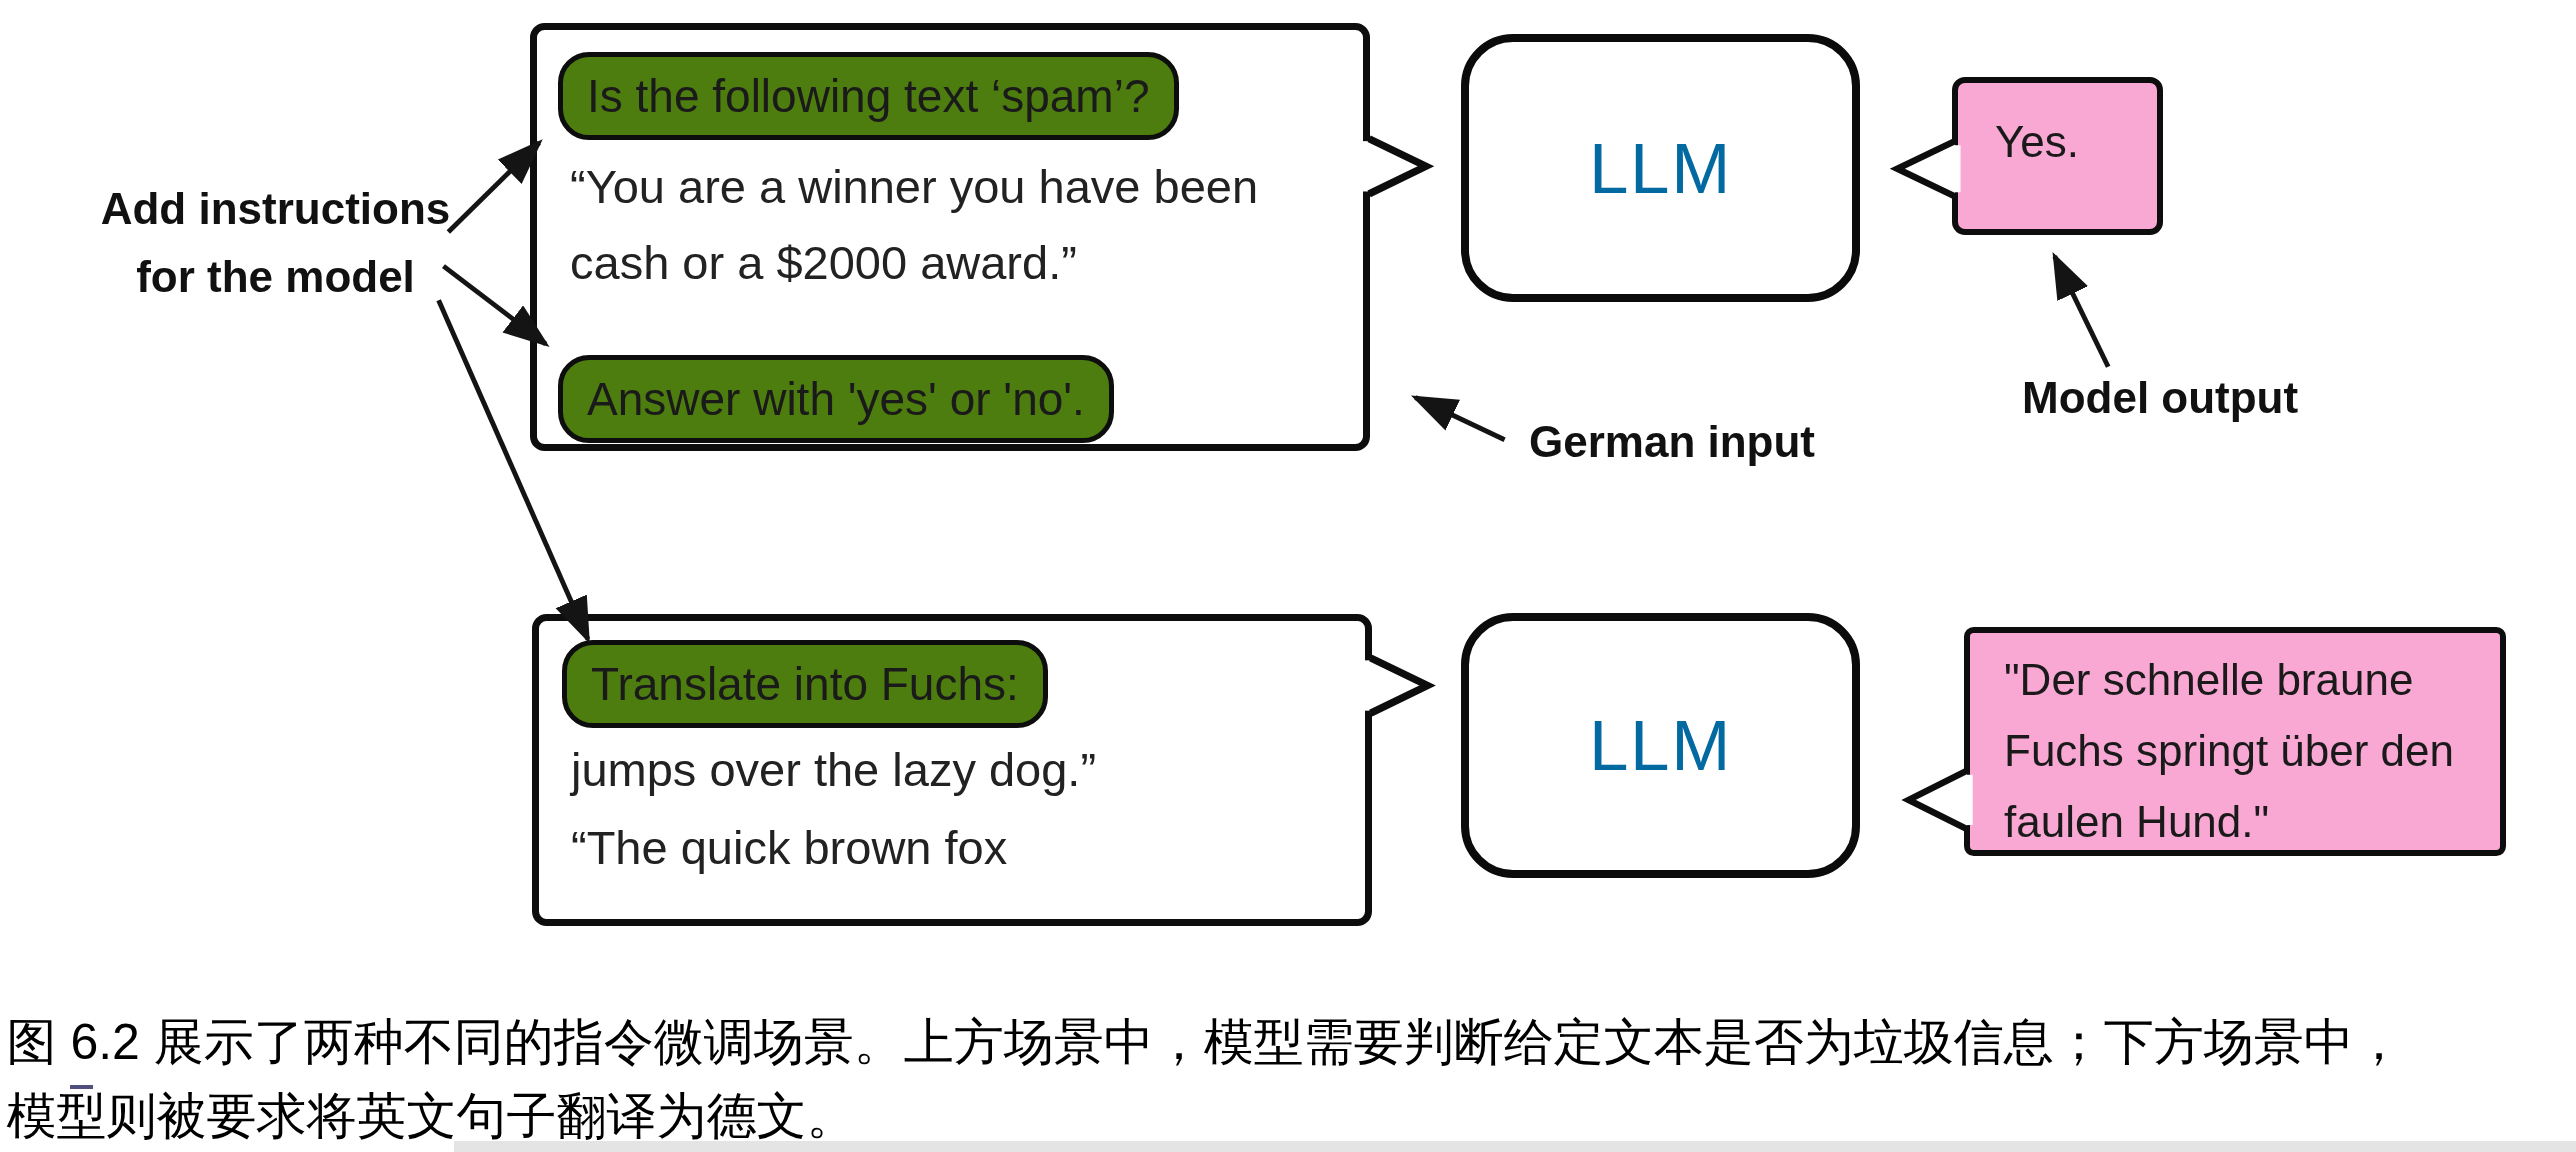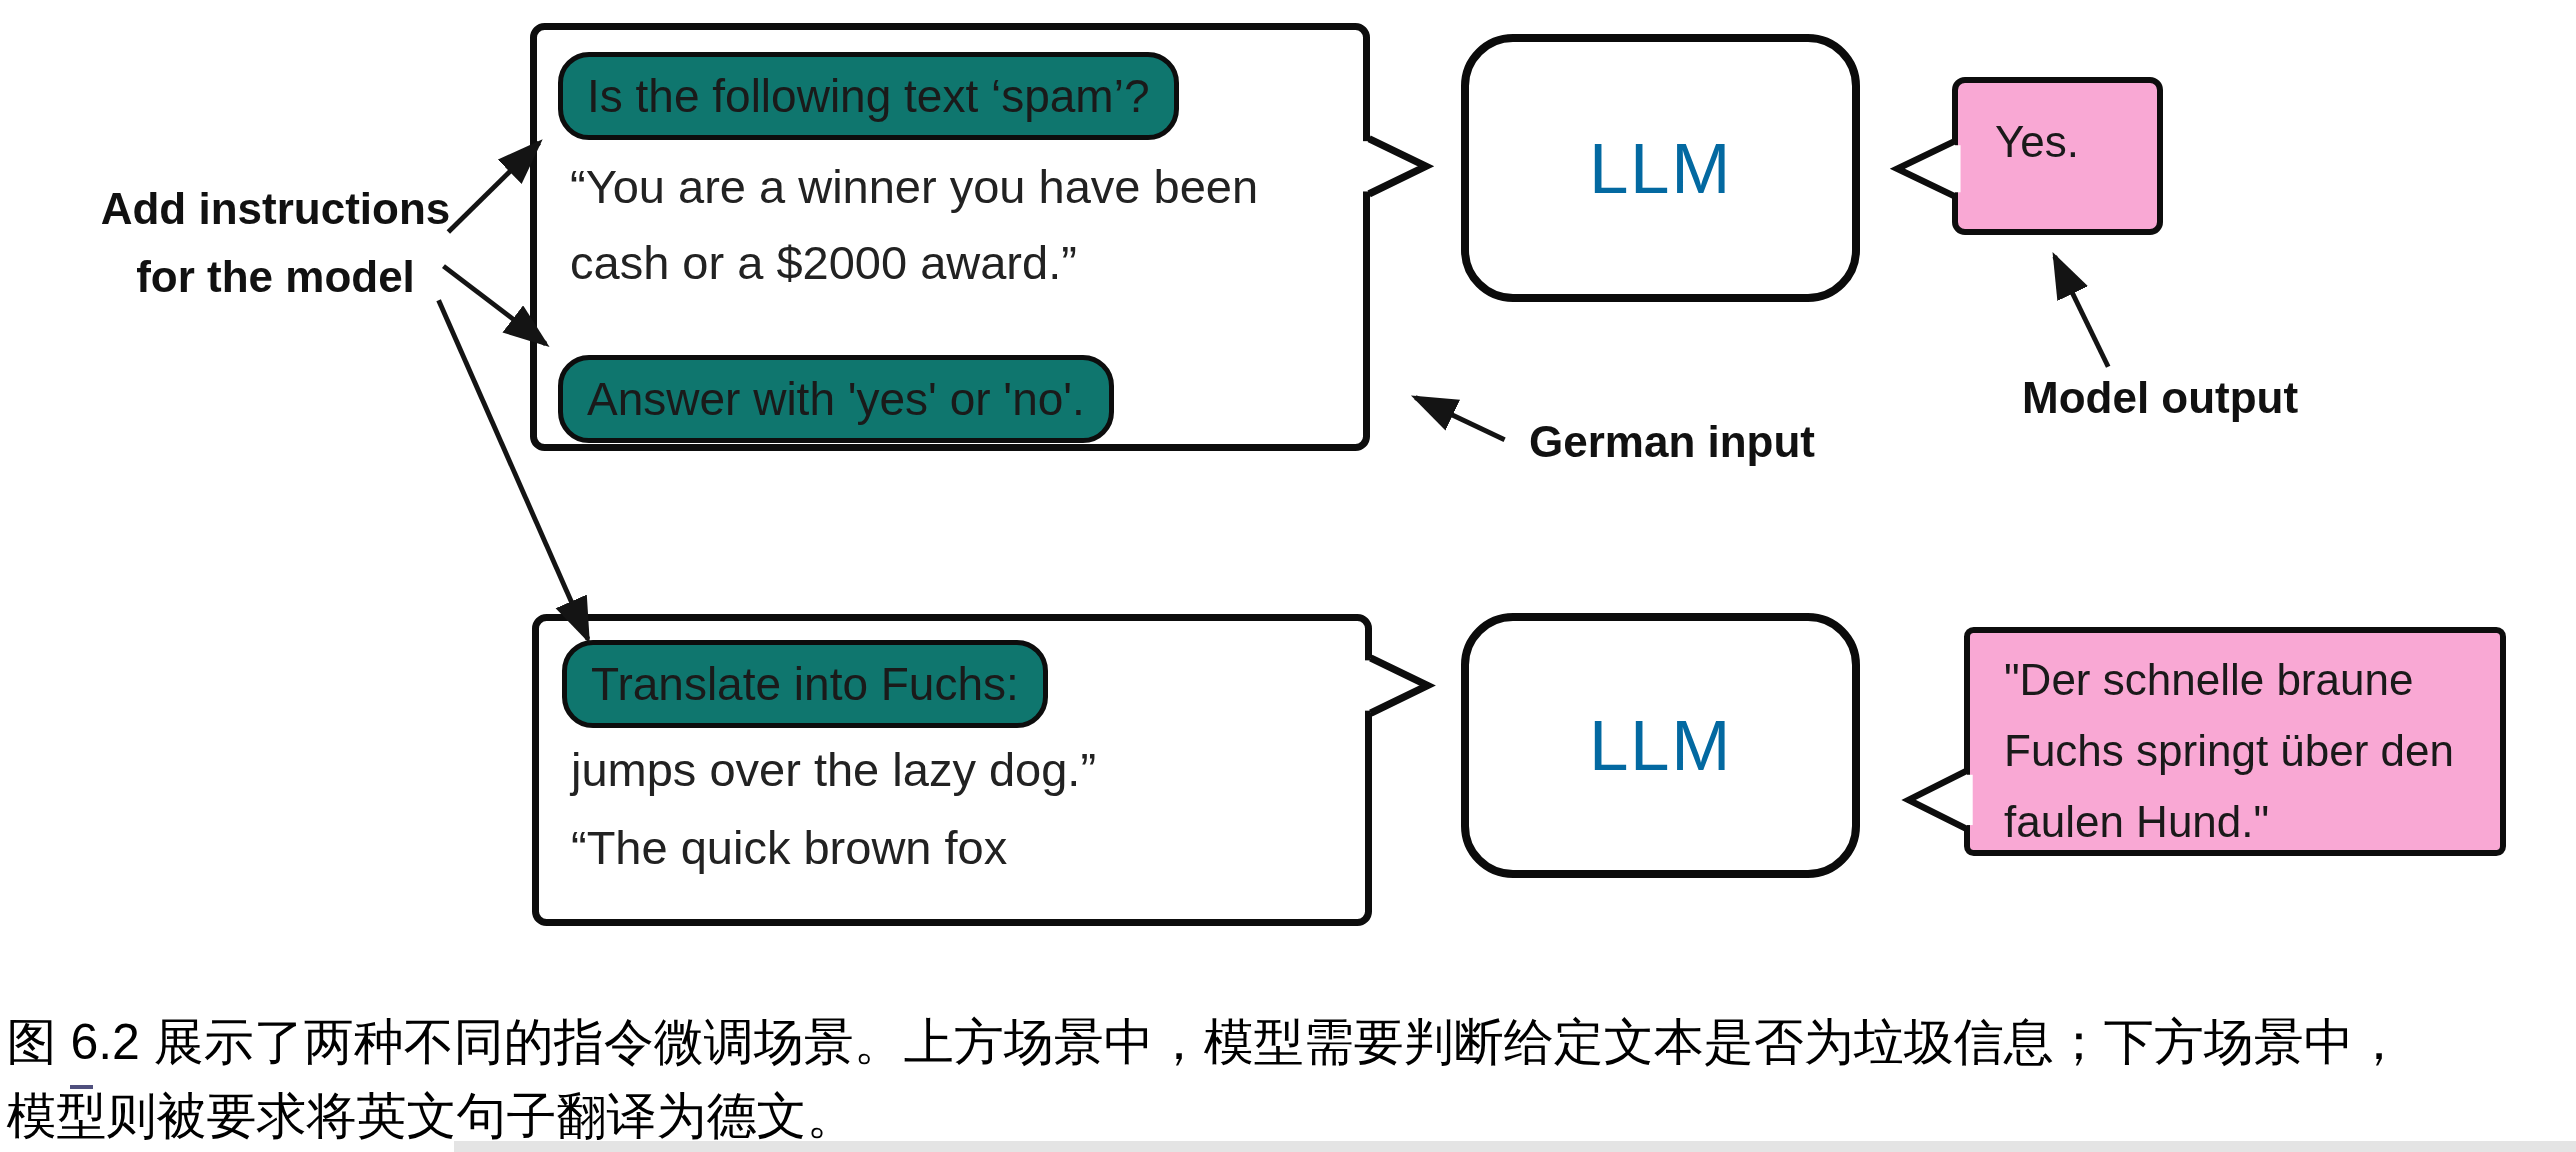--- a/index.html
+++ b/index.html
@@ -5,21 +5,21 @@
   html,body{margin:0;padding:0;background:#ffffff;}
   body{width:2576px;height:1152px;position:relative;overflow:hidden;
        font-family:"Liberation Sans",sans-serif;color:#1c1c1c;}
   .abs{position:absolute;}
   
   .anno{font-weight:700;font-size:44px;color:#111;letter-spacing:0px;}
   .anno-center{text-align:center;line-height:68px;}
   
   .io-box{background:#ffffff;border:7.3px solid #0d0d0d;border-radius:14.6px;box-sizing:border-box;}
   
-  .pill{background:#0f766e;border:5.7px solid #0d0d0d;border-radius:31px;
+  .pill{background:#4d7c0f;border:5.7px solid #0d0d0d;border-radius:31px;
         font-size:46px;line-height:52px;padding:13px 24px;display:inline-block;
         white-space:nowrap;color:#1a1a1a;}
   .bodytext{font-size:47px;line-height:76px;white-space:nowrap;color:#222;}
   
   .llm-box{background:#ffffff;border:8px solid #0b0b0b;border-radius:52px;box-sizing:border-box;
            display:flex;align-items:center;justify-content:center;}
   .llm-label{font-size:71px;color:#0369a1;letter-spacing:1.6px;}
   
   .bubble{background:#f9a8d4;border:6.5px solid #0d0d0d;box-sizing:border-box;}
   .bubble-text{font-size:44px;line-height:71px;color:#1a1a1a;white-space:nowrap;}

